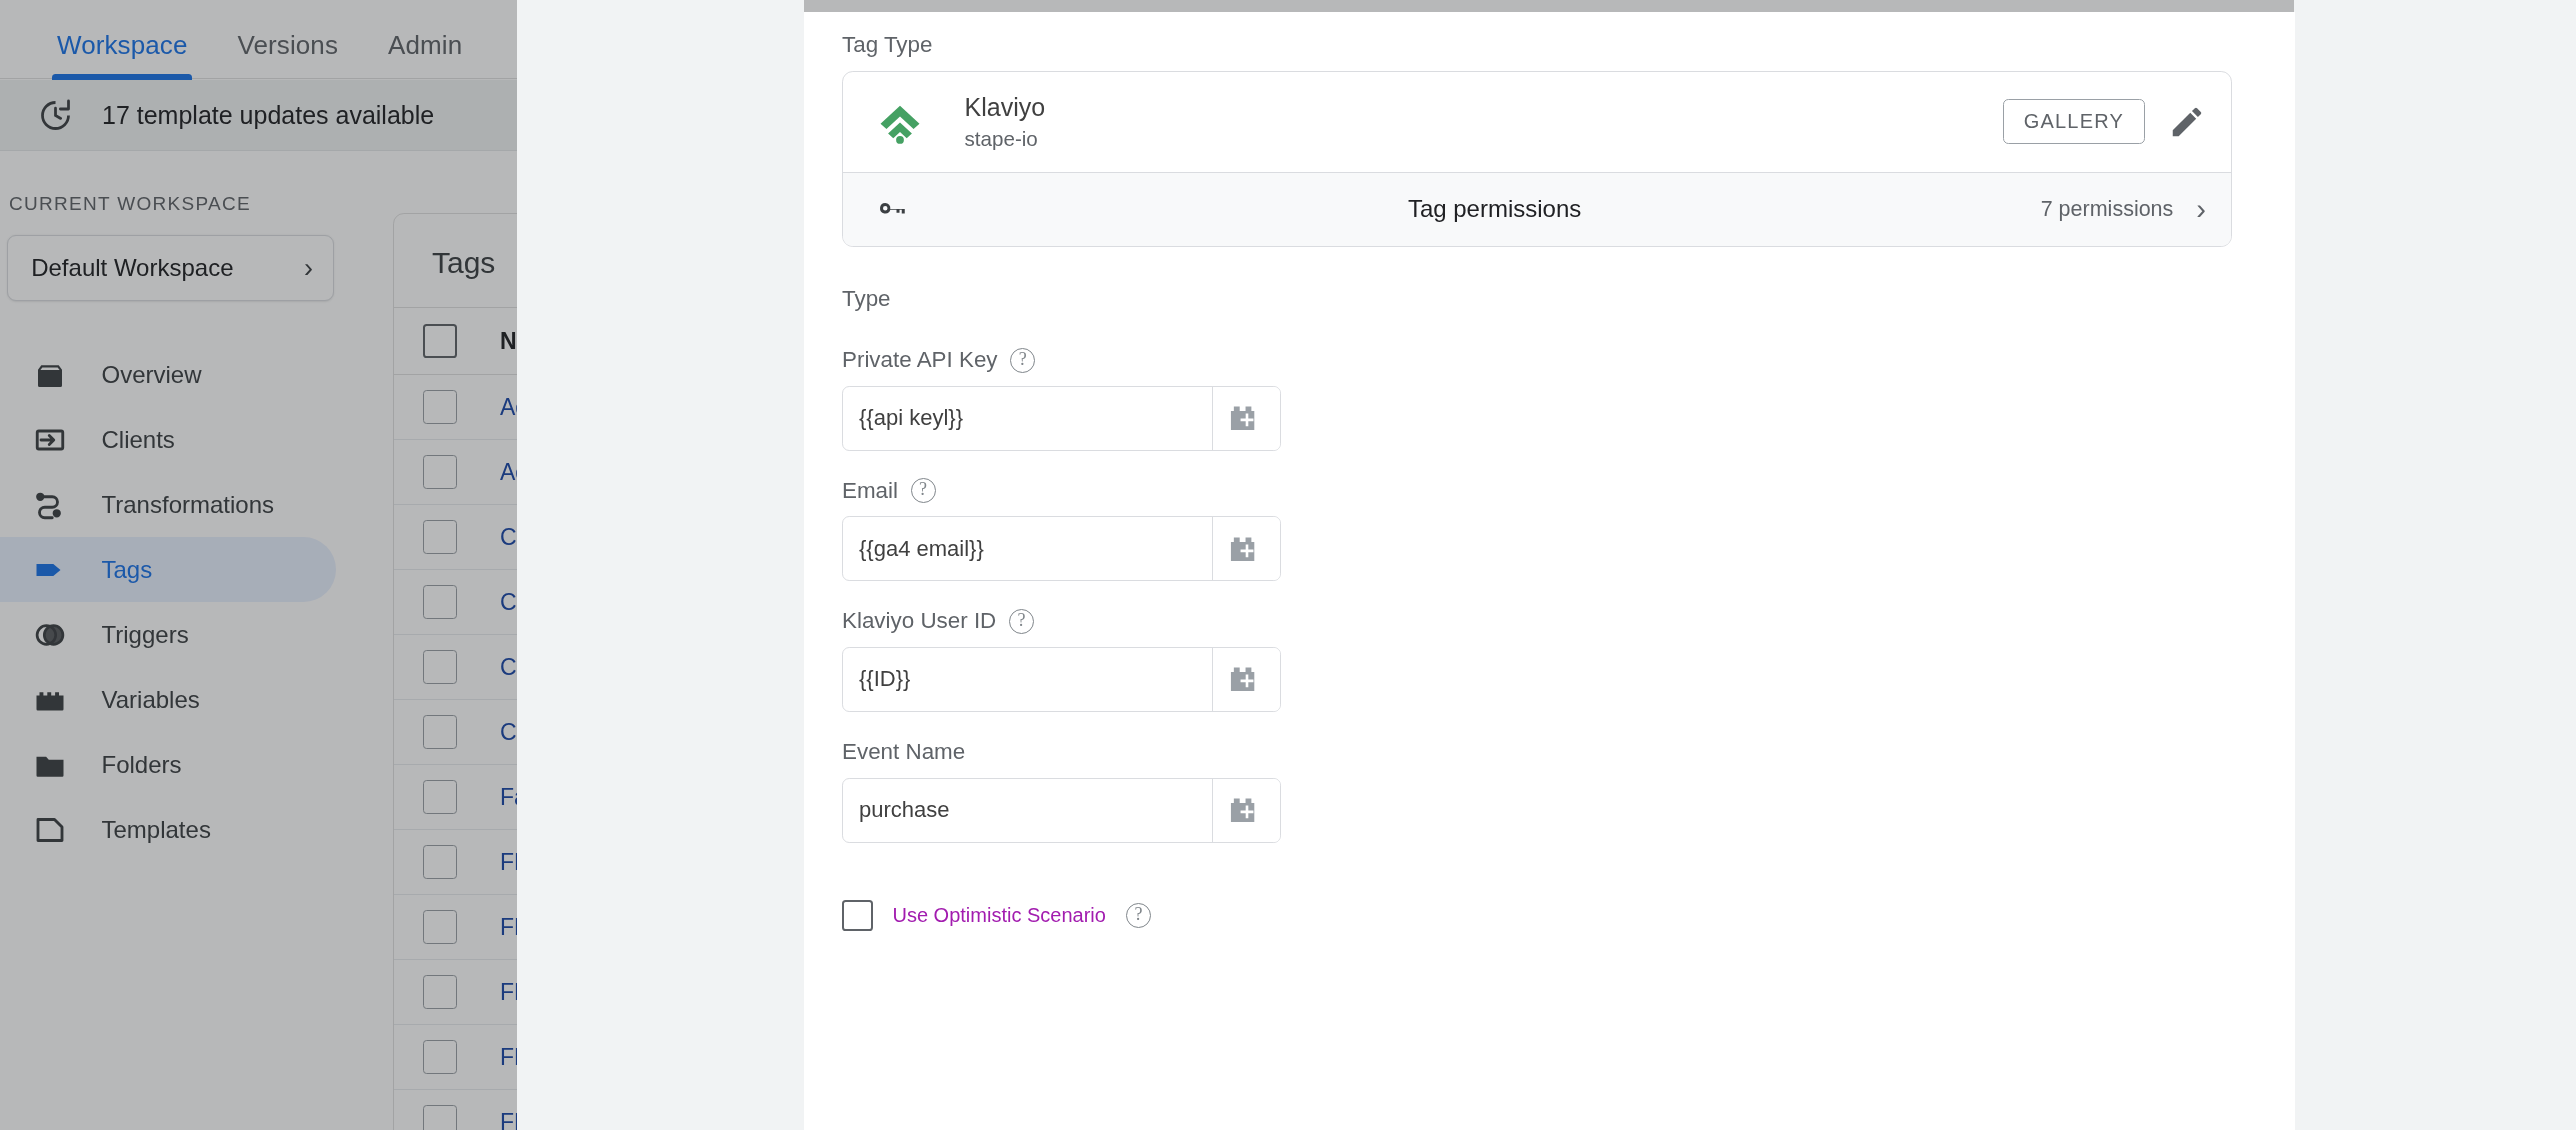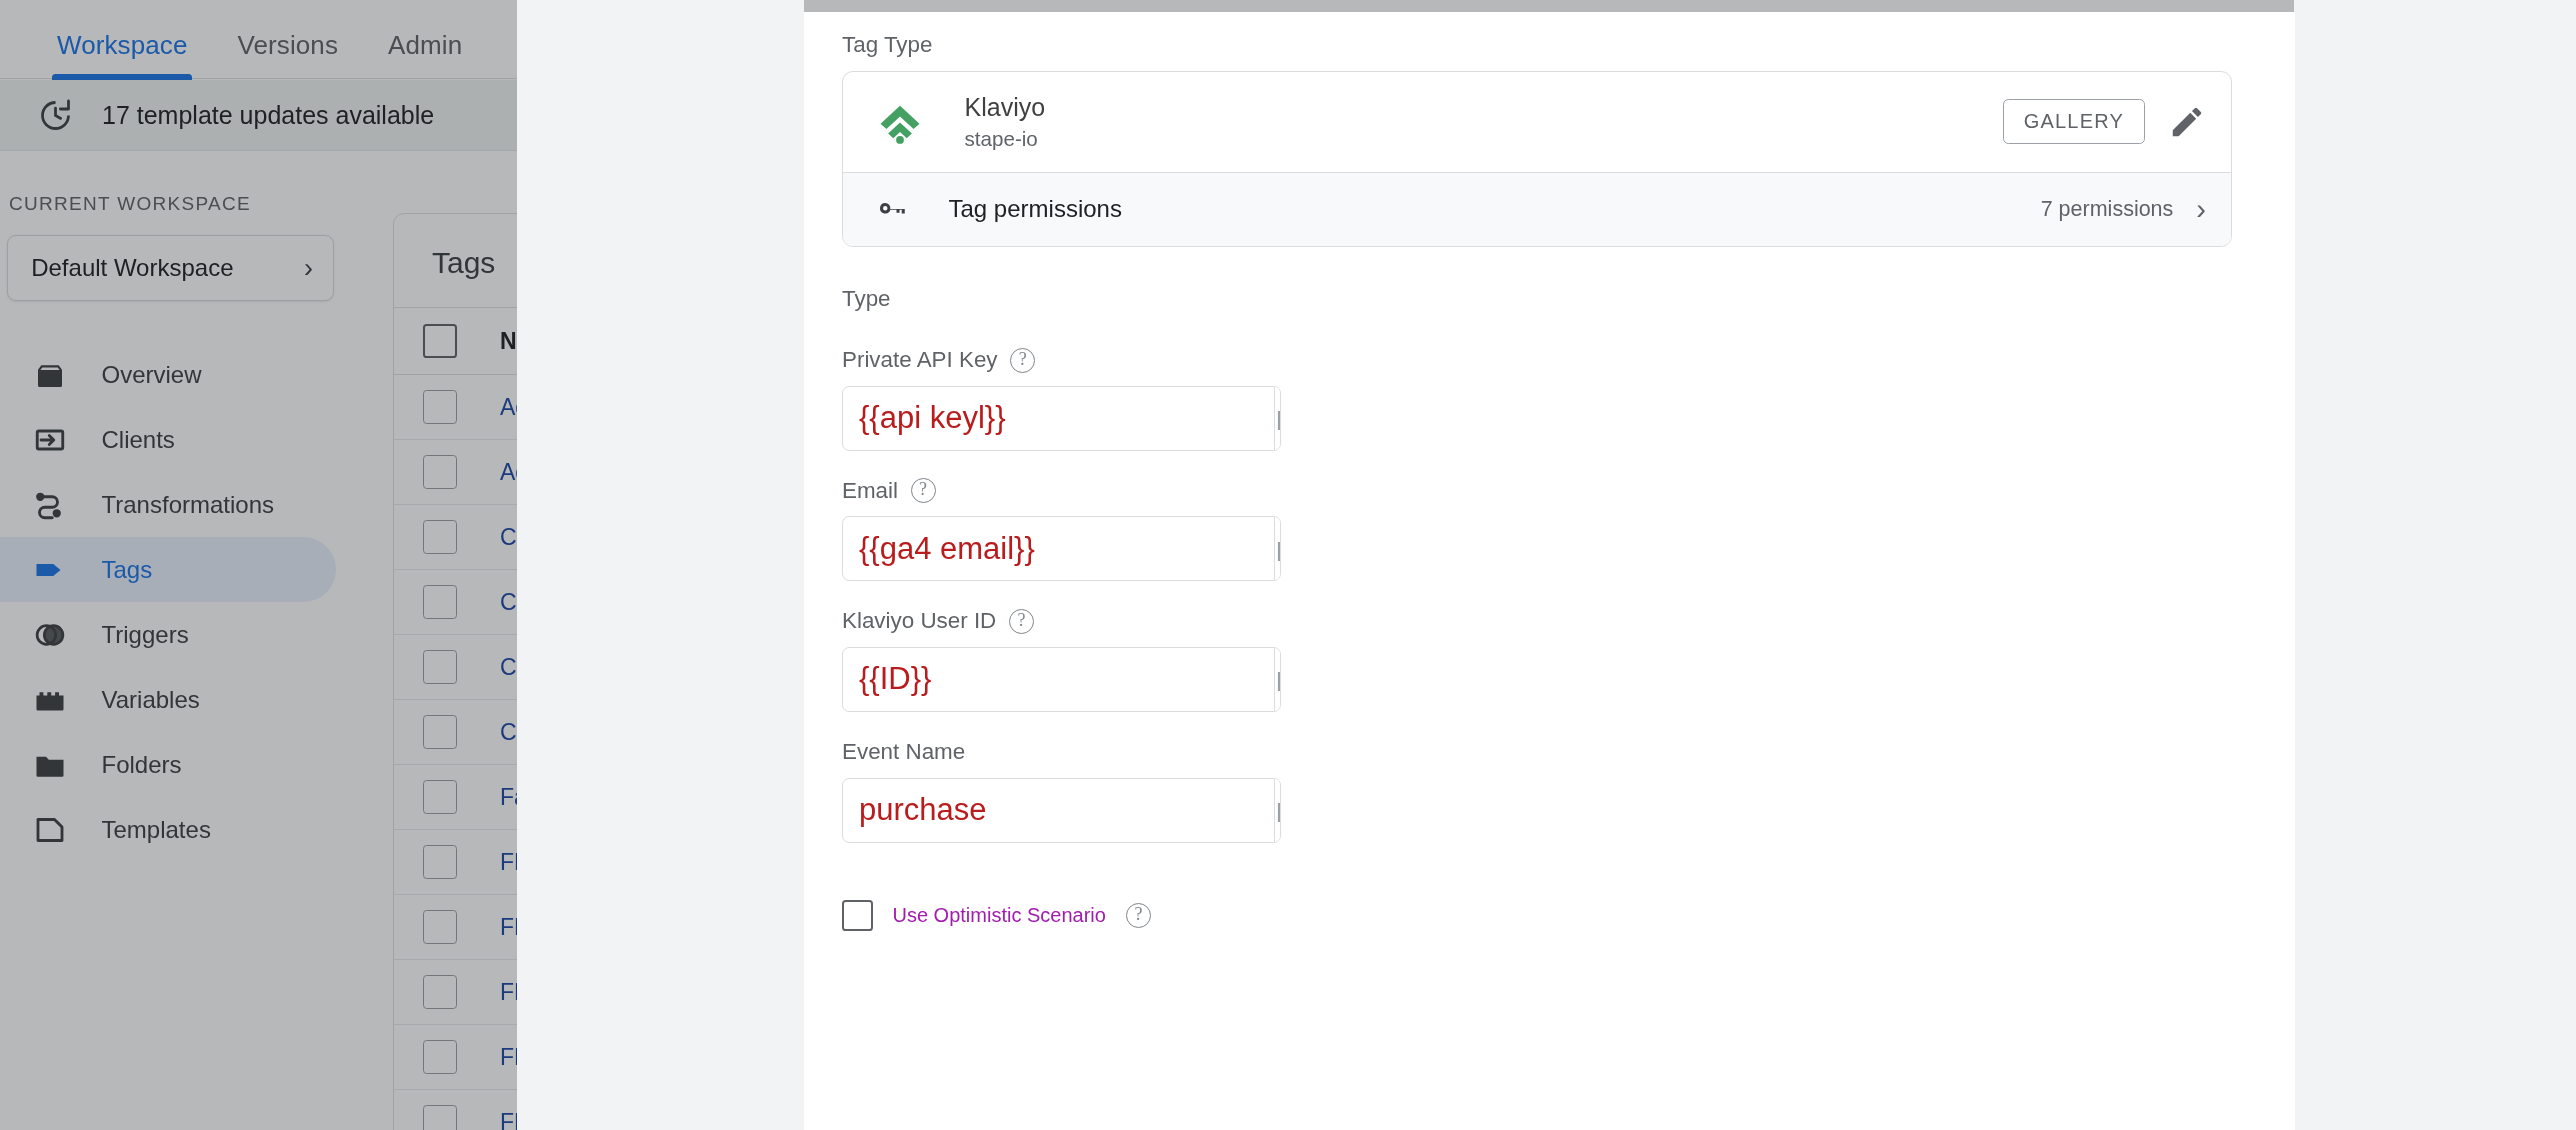--- a/index.html
+++ b/index.html
@@ -182,21 +182,21 @@
   }
   .pencil { width: 38px; height: 38px; color: #5f6368; cursor: pointer; }
   .tagtype-perm {
     height: 74px; display: flex; align-items: center;
     padding: 0 25px 0 30.5px;
     background: #f8f9fa;
     border-top: 0.9px solid #dadce0;
     cursor: pointer;
   }
   .key-icon { width: 36px; height: 36px; color: #3c4043; margin-right: 39px; flex: 0 0 36px; }
-  .perm-label { font-size: 24px; color: #202124; flex: 1; }
+  .perm-label { font-size: 24px; color: #202124; flex: 1; text-align: center; }
   .perm-count { font-size: 21.5px; color: #5f6368; margin-right: 23px; }
   .perm-chev { font-size: 29px; color: #5f6368; }
 
   
   .radio-row { display: flex; align-items: center; height: 65px; cursor: pointer; }
   .radio {
     width: 30.5px; height: 30.5px; border-radius: 50%;
     border: 2.7px solid #5f6368; margin-right: 25px; flex: 0 0 30.5px;
     position: relative;
   }
@@ -209,21 +209,21 @@
   .radio-label { font-size: 24px; color: #202124; }
 
   
   .inputrow {
     display: flex; width: 439px; height: 65px;
     border: 0.9px solid #dadce0; border-radius: 7.2px; overflow: hidden;
     background: #fff;
   }
   .inputrow input {
     flex: 1; border: none; outline: none;
-    font-size: 31px; color: #b91c1c;
+    font-size: 22px; color: #404040;
     padding: 0 16px; font-family: "Liberation Sans", sans-serif;
     background: transparent;
   }
   .varbtn {
     width: 68px; border-left: 0.9px solid #dadce0;
     display: flex; align-items: center; justify-content: center;
     background: #fff; cursor: pointer;
   }
   .brick { width: 38px; height: 30.5px; }
 

